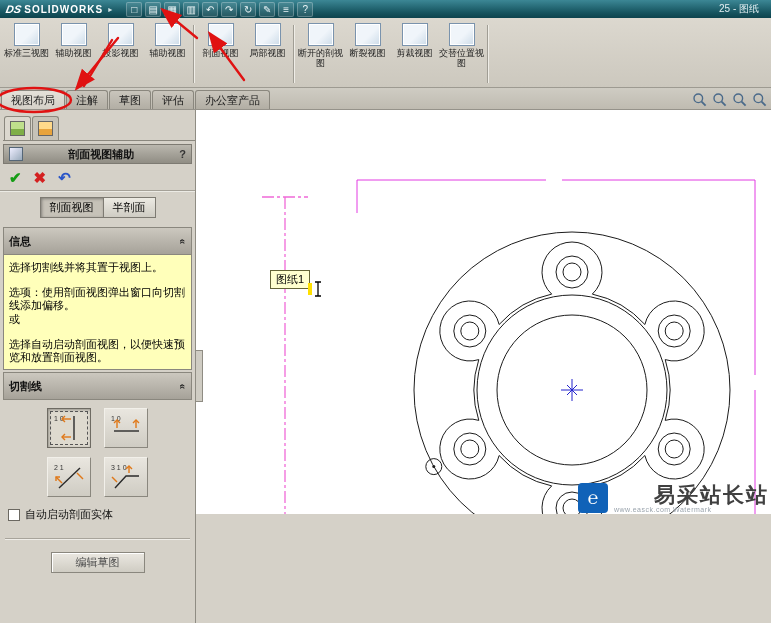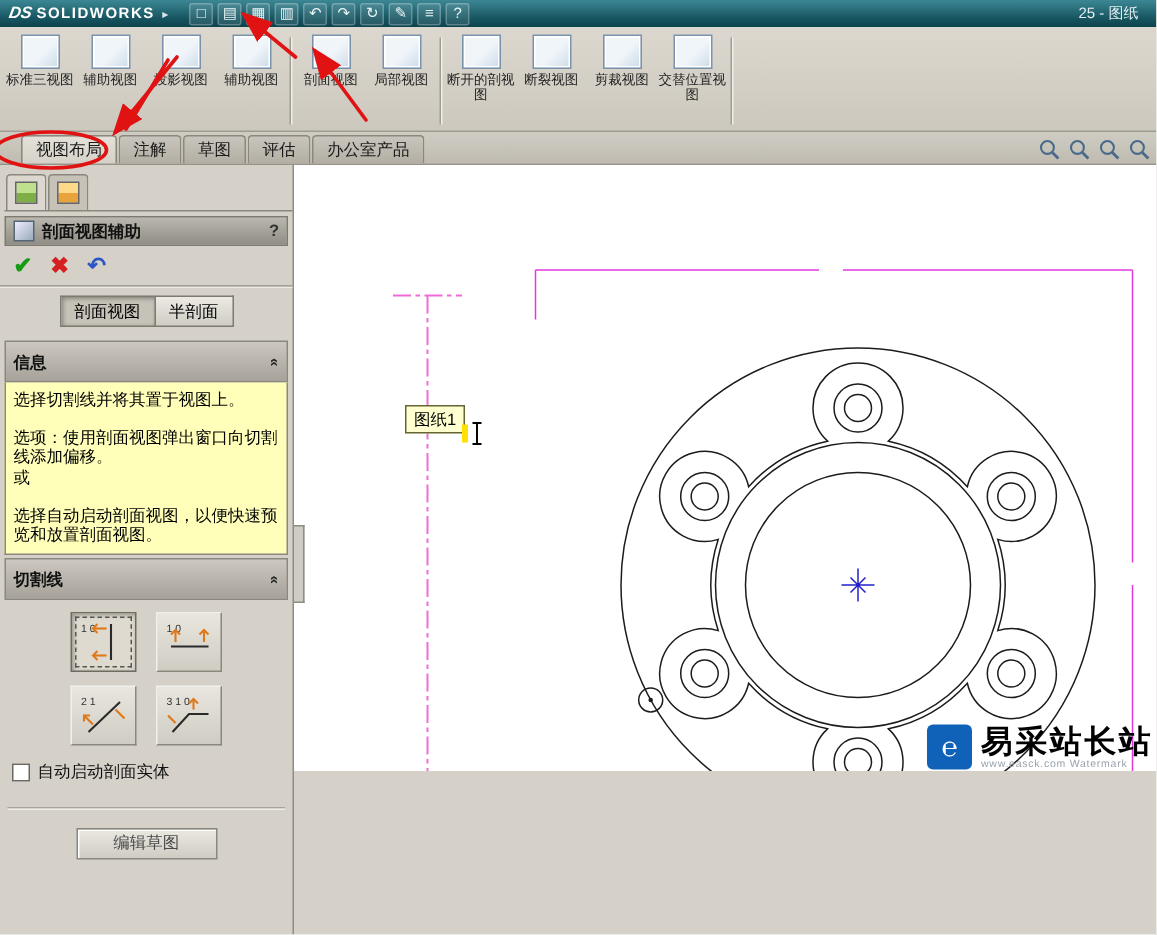--- a/index.html
+++ b/index.html
@@ -30,21 +30,21 @@
     padding-top:2px;gap:2px;cursor:default;}
   .tool-icon{width:26px;height:23px;background:linear-gradient(135deg,#f0f5fa 55%,#ccdbe8);
     border:1px solid #7a93ad;box-shadow:inset 0 0 0 1px #fff;box-sizing:border-box;}
   .tool-label{font-size:9px;line-height:10px;text-align:center;color:#1e1e1e;
     width:46px;word-break:break-all;}
   .tb-sep{width:0;border-left:1px solid #a09d94;border-right:1px solid #efede7;margin:4px 2px;}
 
   
   .tabrow{position:absolute;left:0;top:88px;width:771px;height:22px;
     background:linear-gradient(#cfccc3,#bfbbb1);border-bottom:1px solid #95928a;
-    display:flex;align-items:flex-end;padding-left:14px;box-sizing:border-box;}
+    display:flex;align-items:flex-end;padding-left:1px;box-sizing:border-box;}
   .tab{font-size:11px;line-height:13px;padding:3px 9px 2px;margin-right:1px;
     border:1px solid #8a877e;border-bottom:none;border-radius:3px 3px 0 0;
     background:linear-gradient(#c9c5bc,#b2aea4);color:#1a1a1a;cursor:default;white-space:nowrap;}
   .tab.active{background:linear-gradient(#e4e1d9,#d5d1c8);}
   .zoom-tools{position:absolute;right:3px;top:92px;display:flex;gap:4px;}
   .zoom-tools span{display:inline-flex;}
 
   
   .panel{position:absolute;left:0;top:110px;width:196px;height:513px;
     background:#d5d1c8;border-right:1px solid #8f8c83;box-sizing:border-box;font-size:11px;}
@@ -52,21 +52,21 @@
     border-bottom:1px solid #8a877e;padding-left:1px;}
   .pm-tab{width:25px;height:23px;border:1px solid #8a877e;border-bottom:none;
     border-radius:3px 3px 0 0;background:#c6c2b8;display:flex;align-items:center;
     justify-content:center;cursor:default;}
   .pm-tab.active{background:#dcd8cf;}
   .pm-tab-ic{width:13px;height:13px;border:1px solid #666;}
   .ic1{background:linear-gradient(#bfe08c 50%,#7fae47 50%);}
   .ic2{background:linear-gradient(#ffd98a 50%,#e8a33c 50%);}
   .pm-title{margin:3px 3px 0;height:20px;background:linear-gradient(#bab7ae,#908d84);
     border:1px solid #7d7a72;display:flex;align-items:center;gap:5px;padding:0 5px;
-    font-weight:bold;color:#111;box-sizing:border-box;}
+    font-weight:bold;color:#111;box-sizing:border-box;text-align:center;}
   .pm-title-ic{width:12px;height:12px;background:linear-gradient(135deg,#eef,#9ab);border:1px solid #567;}
   .pm-title-label{flex:1;}
   .pm-help{font-weight:bold;color:#333;cursor:default;}
   .pm-actions{height:26px;display:flex;align-items:center;gap:12px;padding-left:9px;
     border-bottom:1px solid #a5a198;box-shadow:0 1px 0 #ecebe5;}
   .act{font-size:15px;font-weight:bold;cursor:default;line-height:15px;}
   .act-ok{color:#149c14;}
   .act-cancel{color:#d42020;}
   .act-undo{color:#2a55c8;}
   .pm-modes{display:flex;justify-content:center;padding:6px 0 7px;}
@@ -105,21 +105,21 @@
     background:#fff;overflow:hidden;}
   .drawing-svg{position:absolute;left:0;top:0;}
   .tooltip{position:absolute;left:74px;top:160px;background:#ffffcf;
     border:1px solid #646437;font-size:11px;padding:1px 5px;color:#000;white-space:nowrap;}
   .cursor-svg{position:absolute;left:112px;top:170px;}
   .splitter{position:absolute;left:0;top:240px;width:7px;height:52px;
     background:#cfccc3;border:1px solid #8f8c83;border-left:none;box-sizing:border-box;cursor:ew-resize;}
   .watermark{position:absolute;right:2px;bottom:1px;display:flex;align-items:center;gap:6px;}
   .wm-logo{width:30px;height:30px;background:#1062b8;color:#fff;border-radius:4px;
     display:flex;align-items:center;justify-content:center;font-size:18px;font-weight:bold;}
-  .wm-title{color:#000000;font-size:21px;font-weight:bold;letter-spacing:2px;line-height:22px;white-space:nowrap;}
+  .wm-title{color:#404040;font-size:21px;font-weight:bold;letter-spacing:2px;line-height:22px;white-space:nowrap;margin-left:40px;}
   .wm-sub{color:#9aa4ad;font-size:7px;letter-spacing:.5px;white-space:nowrap;}
 
   
   .annotations{position:absolute;left:0;top:0;pointer-events:none;}
   .annotations line,.annotations ellipse{stroke:#e01212;stroke-width:2.4;fill:none;stroke-linecap:round;}
 </style>
 </head>
 <body>
 
 <div class="app">

